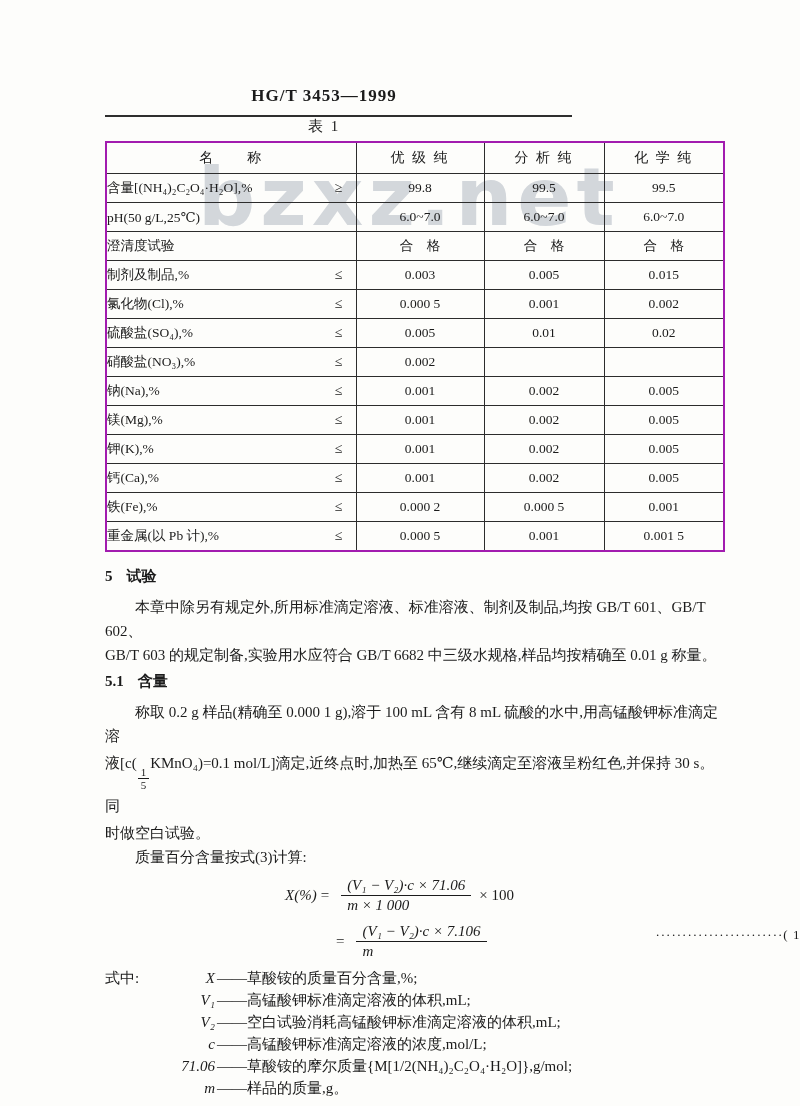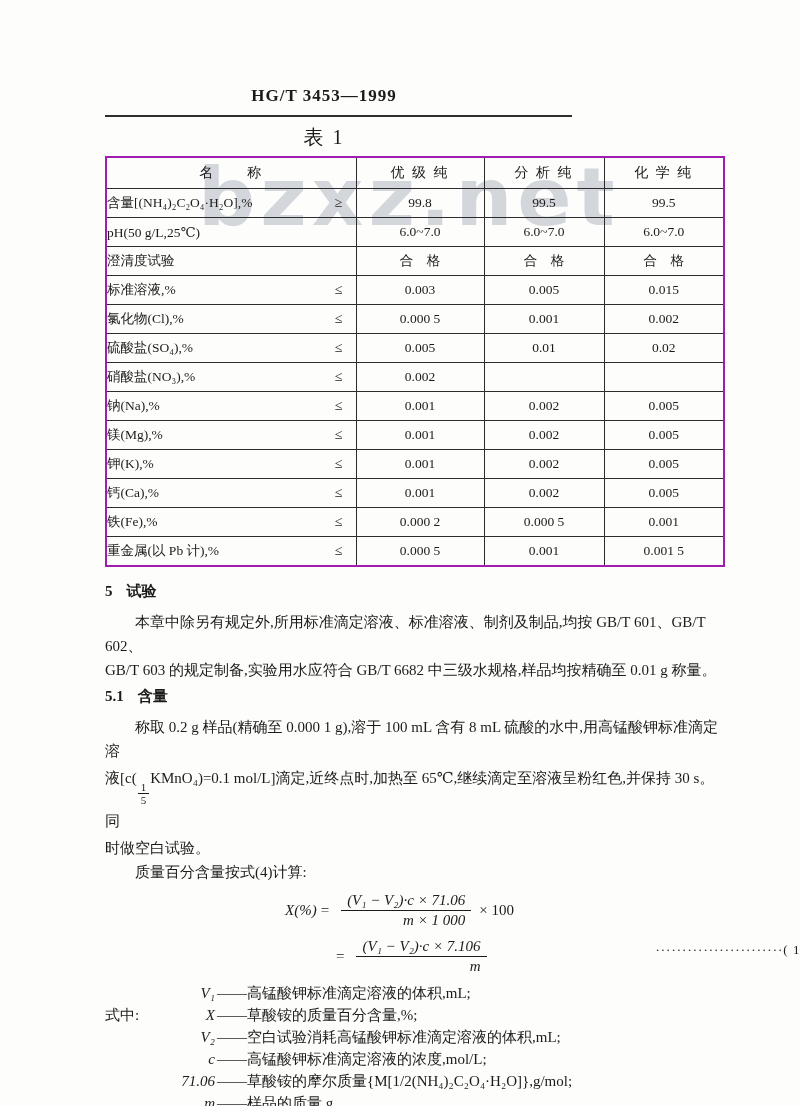--- a/index.html
+++ b/index.html
@@ -21,21 +21,21 @@
   }
   .doc-header{
     padding-top:86px;text-align:center;
     font-size:17px;font-weight:bold;letter-spacing:1px;
   }
   .header-rule{
     margin:9px 76px 0 105px;
     border:none;border-top:2.5px solid #2e2e2e;height:0;
   }
   .table-caption{
-    margin-top:7px;text-align:center;font-size:20px;letter-spacing:2px;
+    text-align:center;font-size:15px;letter-spacing:2px;
   }
   table.spec{
     margin:5px 0 0 105px;
     border-collapse:collapse;
     width:618px;
     table-layout:fixed;
     font-size:13.5px;
     background:transparent;
     position:relative;z-index:1;
   }
@@ -59,21 +59,21 @@
   .tight{margin-top:8px;}
   .frac-inline{
     display:inline-flex;flex-direction:column;align-items:center;
     vertical-align:-8px;font-size:11px;line-height:12px;margin:0 1px;
   }
   .frac-inline .fi-num{padding:0 3px;}
   .frac-inline .fi-den{border-top:1px solid #1b1b1b;padding:0 3px;}
   .formula-wrap{position:relative;margin:6px 0 2px 180px;width:440px;}
   .formula-row{display:flex;align-items:center;font-size:15px;line-height:20px;margin-bottom:6px;}
   .formula-row .var{font-style:italic;}
-  .frac{display:inline-block;text-align:right;margin:0 8px;}
+  .frac{display:inline-block;text-align:left;margin:0 8px;}
   .frac .f-num{padding:0 6px 2px 6px;border-bottom:1.2px solid #1b1b1b;}
   .frac .f-den{padding:4px 6px 0 6px;}
   .formula-row.second{margin-left:47px;}
   .leader-wrap{position:absolute;right:-85px;bottom:16px;font-size:13px;letter-spacing:1px;white-space:nowrap;}
   .dl{margin-top:4px;}
   .dl-line{display:flex;line-height:22px;font-size:15px;}
   .dl-prefix{width:48px;}
   .dl-term{width:62px;text-align:right;font-style:italic;padding-right:2px;}
   .dl-desc{flex:1;}
 </style>
@@ -130,21 +130,21 @@
         <span class="rn">澄清度试验</span>
         <span class="limit"></span>
       </td>
       <td class="c-val">合　格</td>
       <td class="c-val">合　格</td>
       <td class="c-val">合　格</td>
     </tr>
 
     <tr>
       <td class="c-name">
-        <span class="rn">标准溶液,%</span>
+        <span class="rn">制剂及制品,%</span>
         <span class="limit">≤</span>
       </td>
       <td class="c-val">0.003</td>
       <td class="c-val">0.005</td>
       <td class="c-val">0.015</td>
     </tr>
 
     <tr>
       <td class="c-name">
         <span class="rn">氯化物(Cl),%</span>
@@ -249,21 +249,21 @@
       <span class="sec-num">5.1</span><span>含量</span>
     </div>
     <div class="para indent tight">称取 0.2 g 样品(精确至 0.000 1 g),溶于 100 mL 含有 8 mL 硫酸的水中,用高锰酸钾标准滴定溶</div>
     <div class="para" style="line-height:30px;">
       <span>液[c(</span><span class="frac-inline">
           <span class="fi-num">1</span>
           <span class="fi-den">5</span>
         </span><span>KMnO₄)=0.1 mol/L]滴定,近终点时,加热至 65℃,继续滴定至溶液呈粉红色,并保持 30 s。同</span>
     </div>
     <div class="para">时做空白试验。</div>
-    <div class="para indent">质量百分含量按式(4)计算:</div>
+    <div class="para indent">质量百分含量按式(3)计算:</div>
 
     <div class="formula-wrap">
       <div class="formula-row">
         <span class="var">X(%)</span>
         <span style="margin:0 4px;">=</span>
         <span class="frac">
           <span class="f-num var">(V₁ − V₂)·c × 71.06</span><br>
           <span class="f-den var">m × 1 000</span>
         </span>
         <span>× 100</span>
@@ -273,33 +273,33 @@
         <span class="frac">
           <span class="f-num var">(V₁ − V₂)·c × 7.106</span><br>
           <span class="f-den var">m</span>
         </span>
         <span class="leader-wrap"><span>························</span><span>( 1 )</span></span>
       </div>
     </div>
 
     <div class="dl" id="definitions">
       <div class="dl-line">
-        <span class="dl-prefix"></span>
-        <span class="dl-term">V₁</span>
-        <span class="dl-desc">——高锰酸钾标准滴定溶液的体积,mL;</span>
-      </div>
-
-      <div class="dl-line">
         <span class="dl-prefix">式中:</span>
         <span class="dl-term">X</span>
         <span class="dl-desc">——草酸铵的质量百分含量,%;</span>
       </div>
 
       <div class="dl-line">
         <span class="dl-prefix"></span>
+        <span class="dl-term">V₁</span>
+        <span class="dl-desc">——高锰酸钾标准滴定溶液的体积,mL;</span>
+      </div>
+
+      <div class="dl-line">
+        <span class="dl-prefix"></span>
         <span class="dl-term">V₂</span>
         <span class="dl-desc">——空白试验消耗高锰酸钾标准滴定溶液的体积,mL;</span>
       </div>
 
       <div class="dl-line">
         <span class="dl-prefix"></span>
         <span class="dl-term">c</span>
         <span class="dl-desc">——高锰酸钾标准滴定溶液的浓度,mol/L;</span>
       </div>
 

